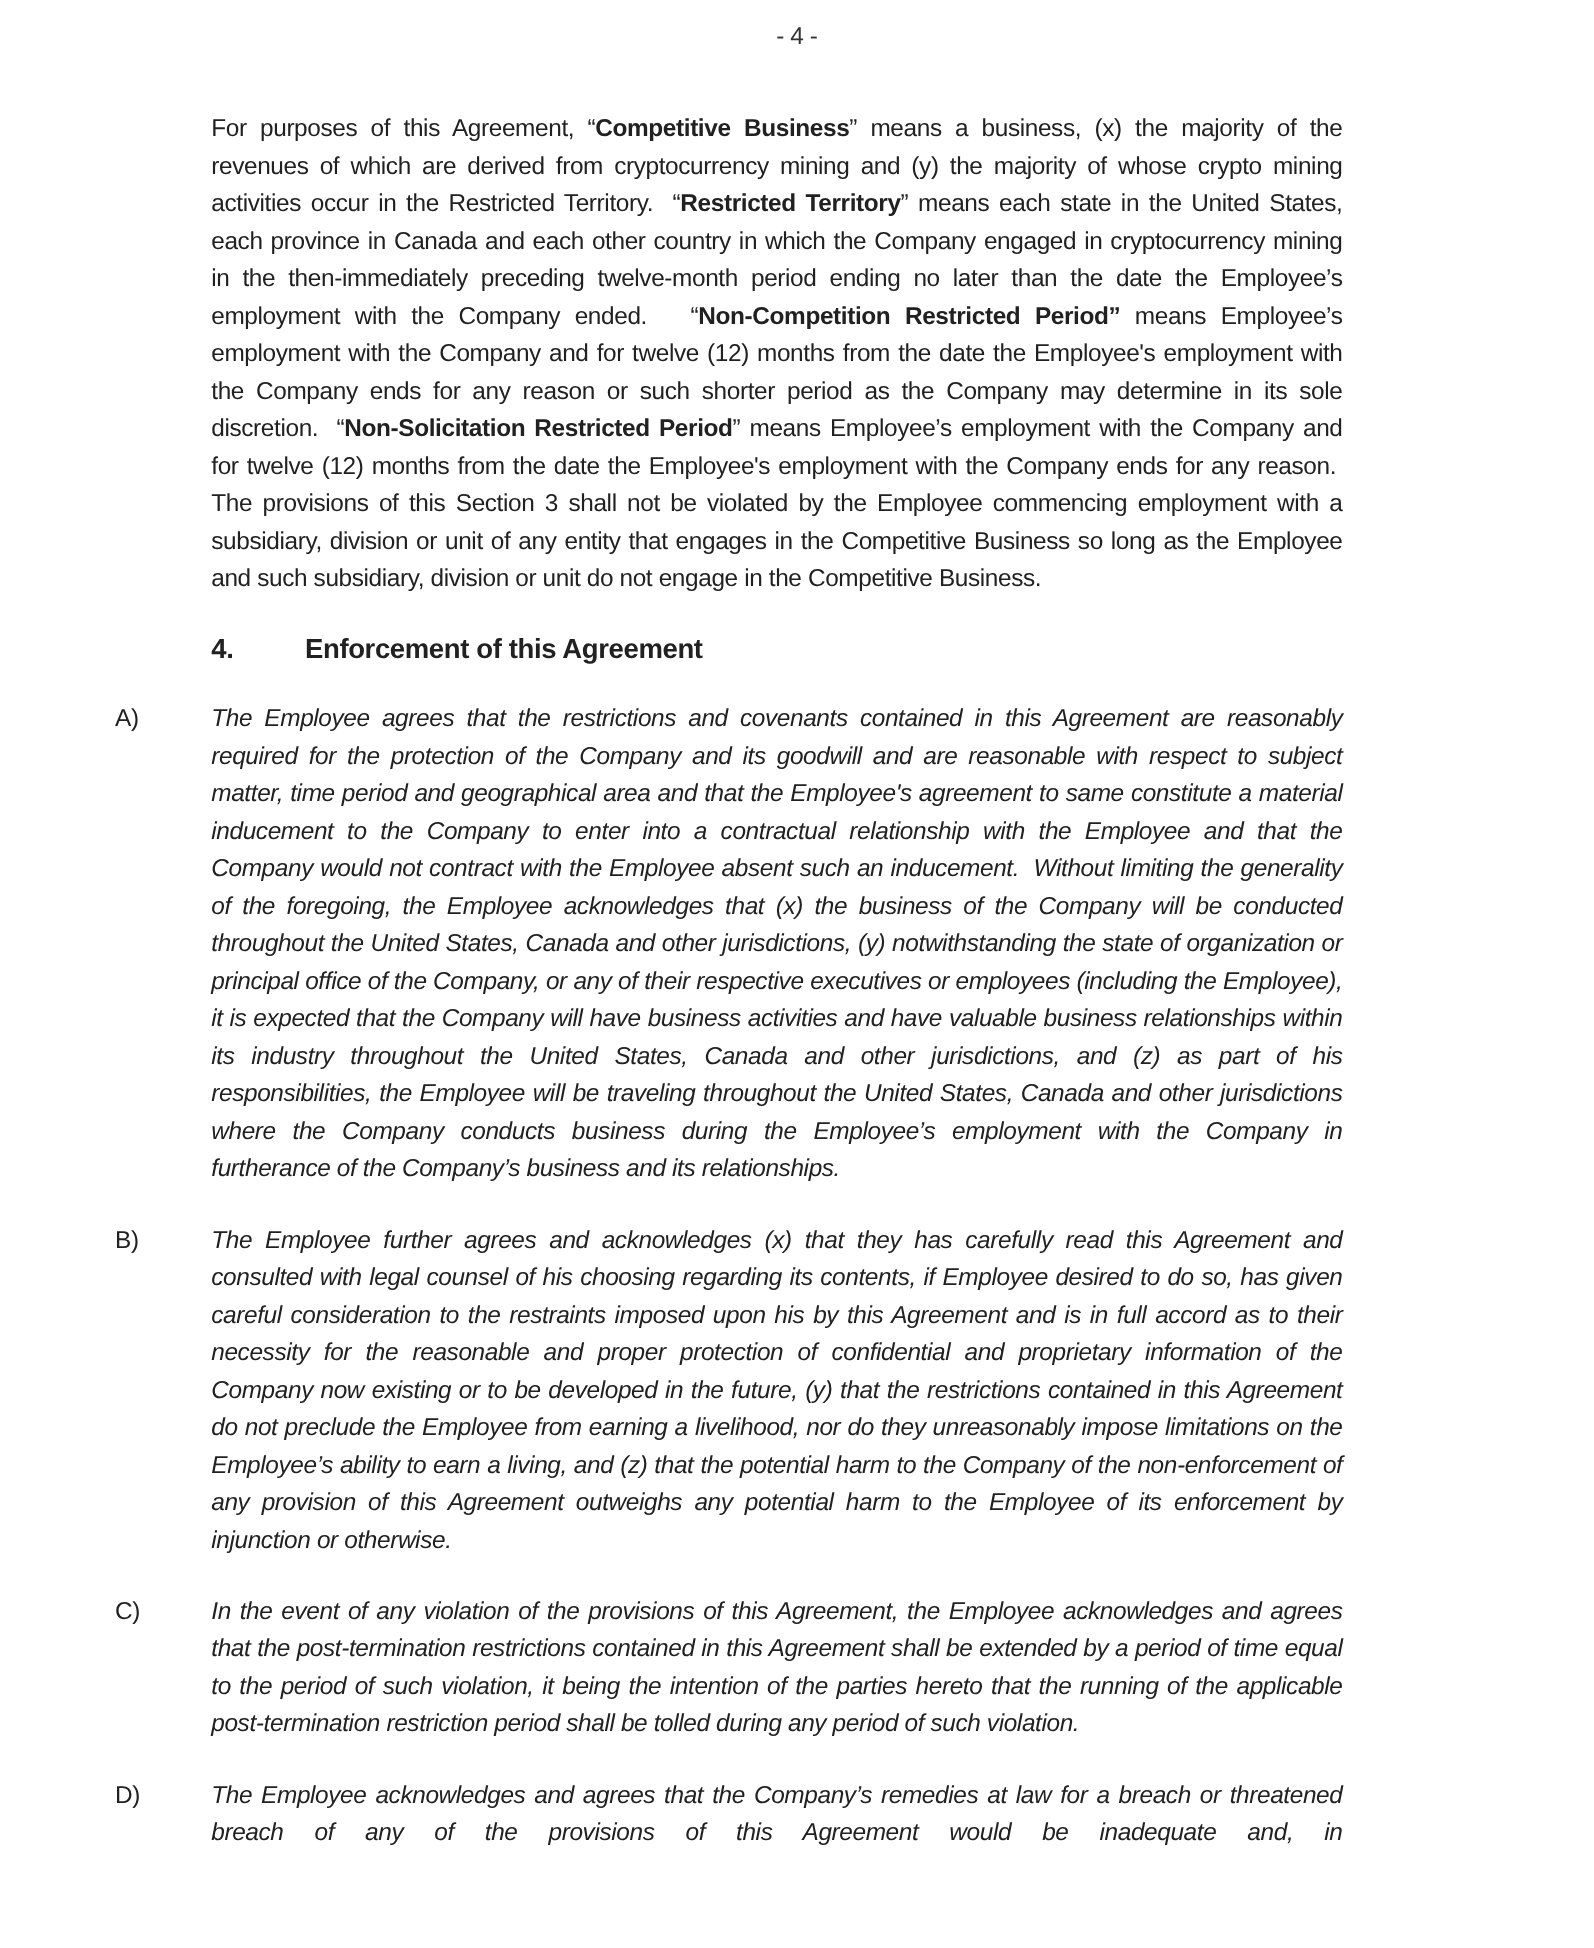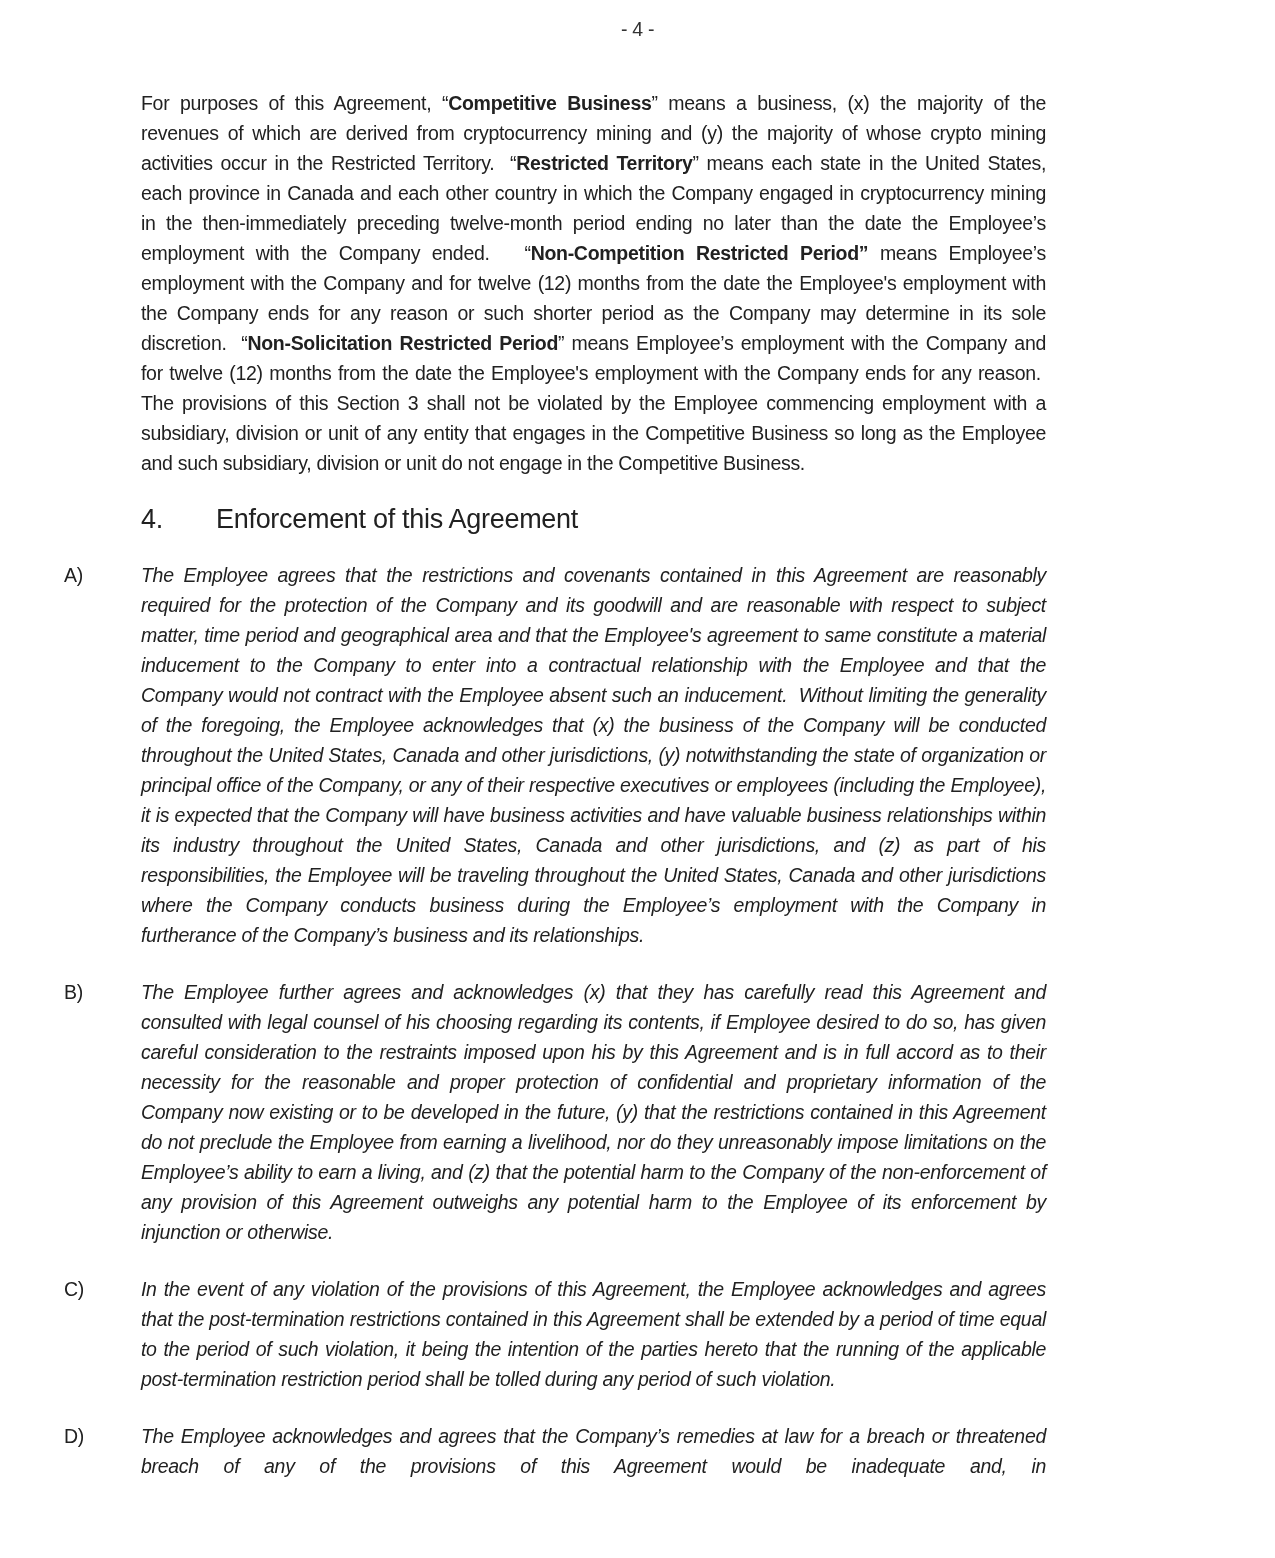--- a/index.html
+++ b/index.html
@@ -18,32 +18,32 @@
     font-size: 19.5px;
     letter-spacing: -0.3px;
     line-height: 30px;
   }
   .page-number {
     padding-top: 14px;
     text-align: center;
     color: #333333;
   }
   .content {
-    margin: 44px 145px 0 64px; 
+    margin: 44px 145px 0 92px; 
     width: 982px;
   }
   .intro {
     margin: 0 0 0 77px;   
     width: 905px;
     text-align: justify;
   }
   .section-heading {
     margin: 26px 0 26px 77px;
-    font-size: 27px;
-    font-weight: 400;
+    font-size: 22px;
+    font-weight: 700;
     line-height: 30px;
   }
   .section-heading .h-num {
     display: inline-block;
     width: 75px;           
   }
   .clause {
     display: flex;
     margin: 0 0 27px 0;
   }

